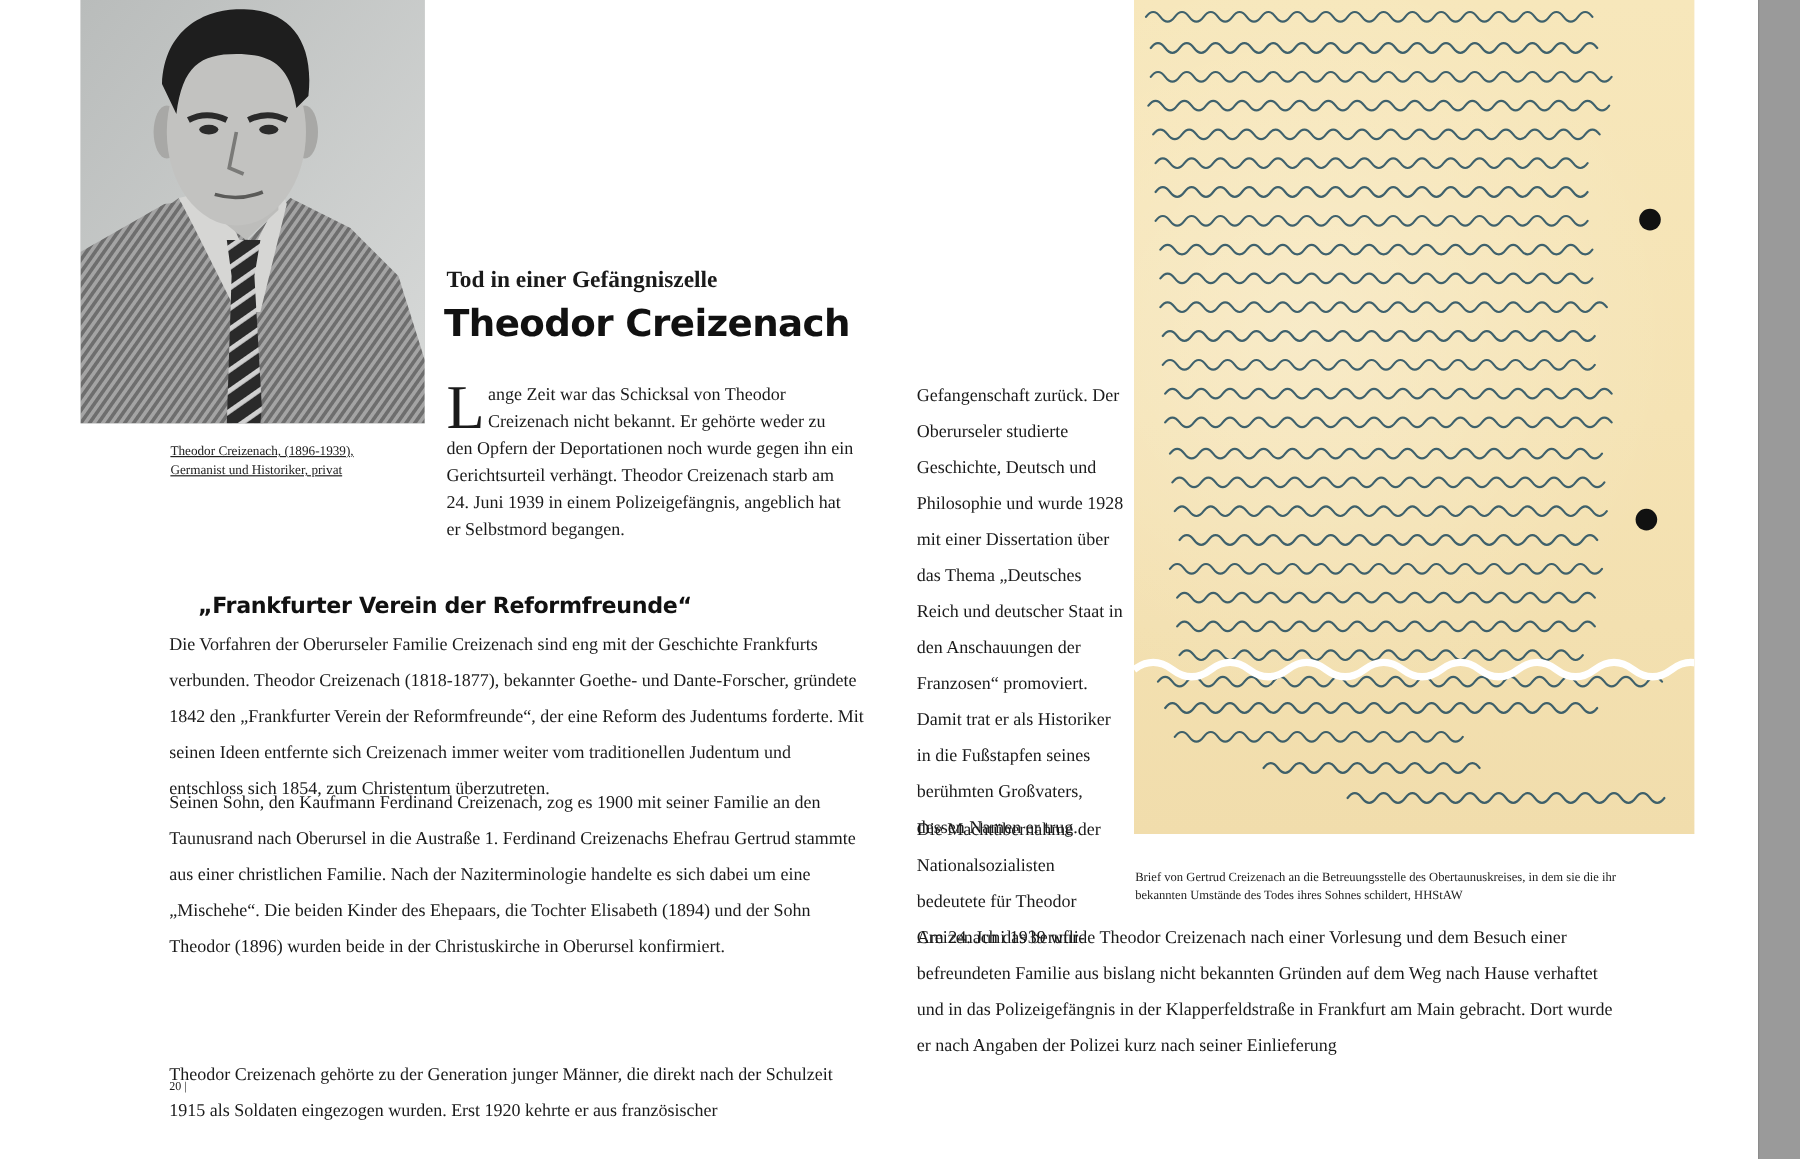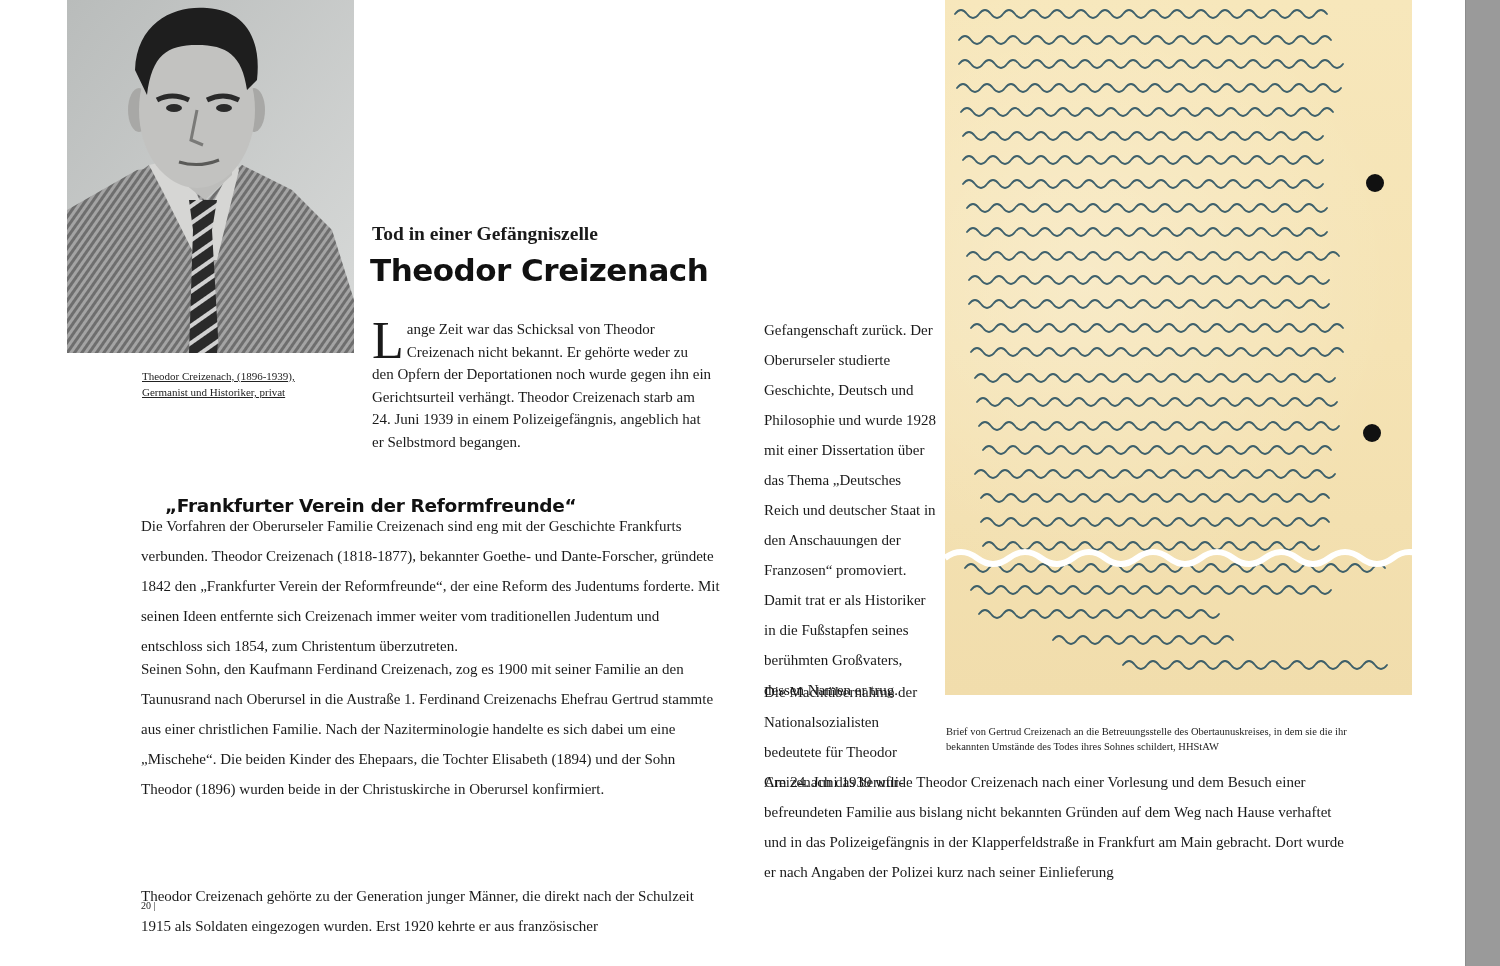--- a/index.html
+++ b/index.html
@@ -25,21 +25,21 @@
   .lead { left:372px; top:318px; width:340px; font-size:15px; line-height:22.5px; }
   .dropcap { float:left; font-size:52px; line-height:42px; margin:2px 3px 0 0; font-family:"Liberation Serif", serif; }
 
   
   .sec-head { font-family:"DejaVu Sans", "Liberation Sans", sans-serif; font-weight:bold; font-size:18.5px; line-height:22px; color:#111; letter-spacing:-0.3px;margin-left:28px; }
   .sec1-head { left:137px; top:495px; }
   .sec2-head { left:137px; top:835px; width:480px; }
   .sec2-head div + div { padding-left:4px; }
 
   .body-text { font-size:15px; line-height:30px; }
-  .p1 { left:141px; top:511px; width:580px; }
+  .p1 { left:141px; top:523px; width:580px; }
   .p2 { left:141px; top:654px; width:580px; }
   .p3 { left:141px; top:881px; width:580px; }
 
   
   .col-narrow { left:764px; top:315px; width:175px; }
   .col-narrow2 { left:764px; top:677px; width:175px; }
   .col-wide { left:764px; top:767px; width:580px; }
 
   
   .letter { left:945px; top:0; width:467px; height:695px;

